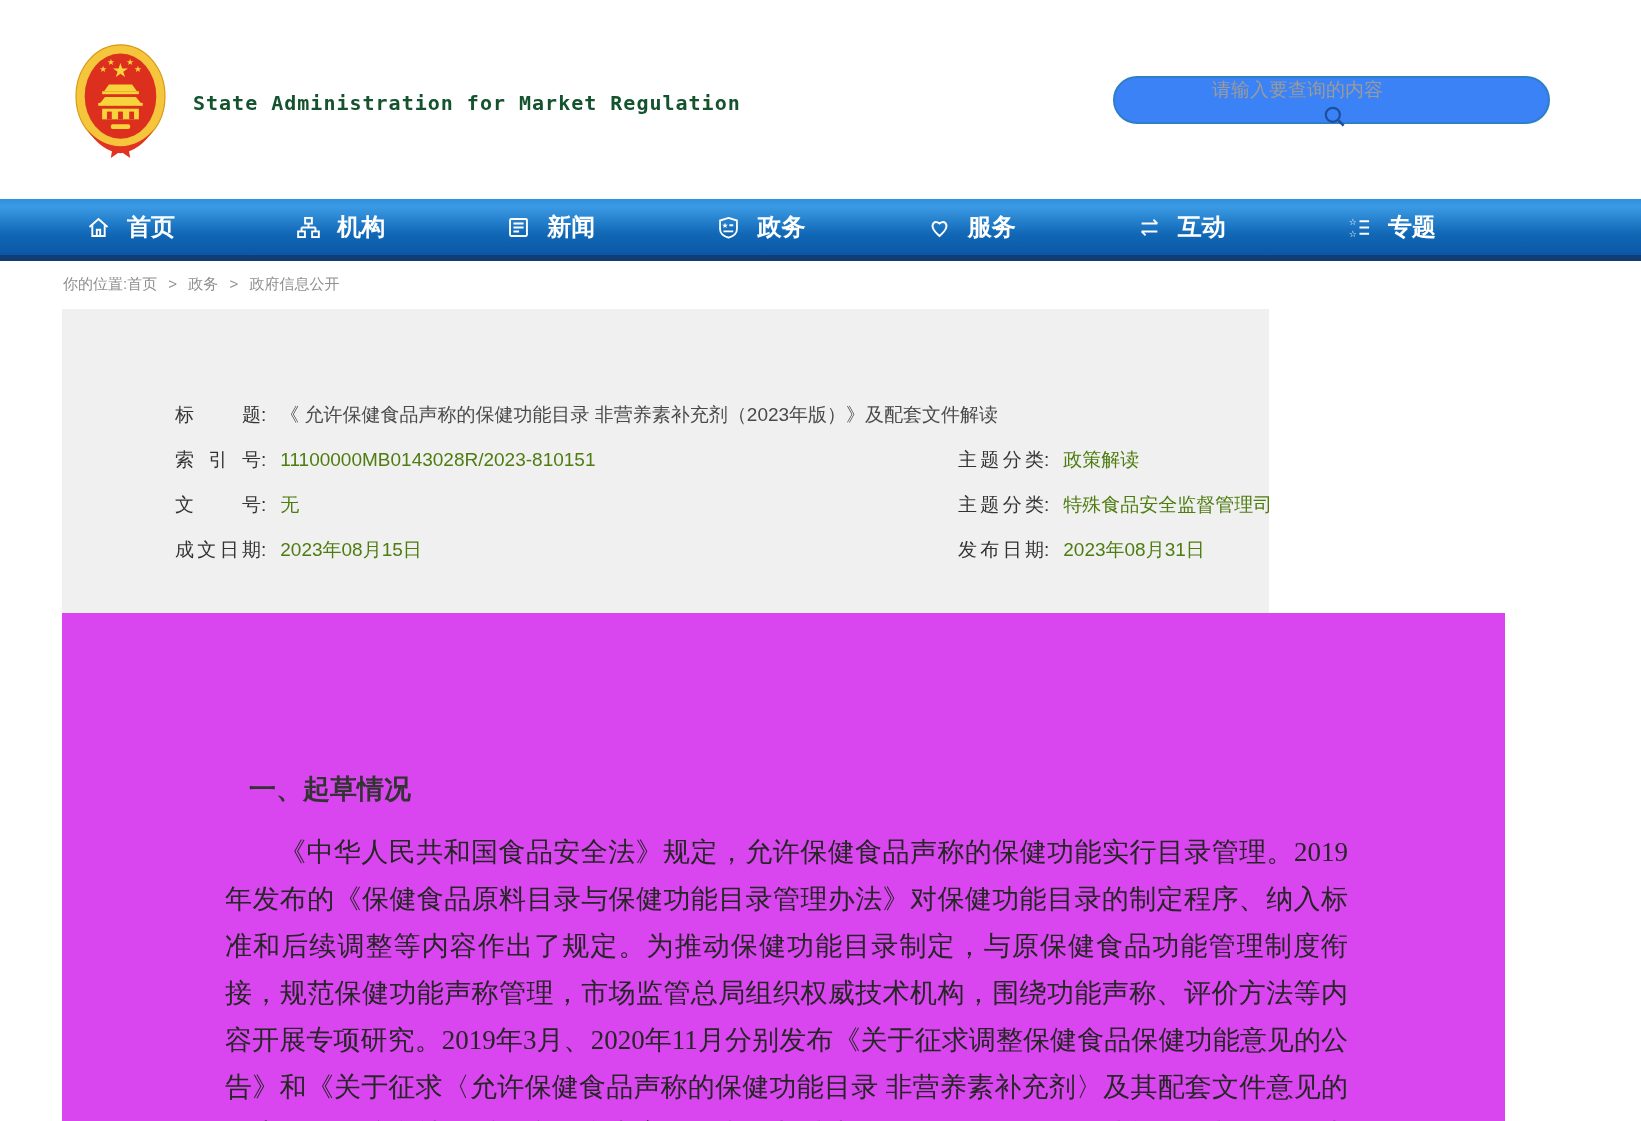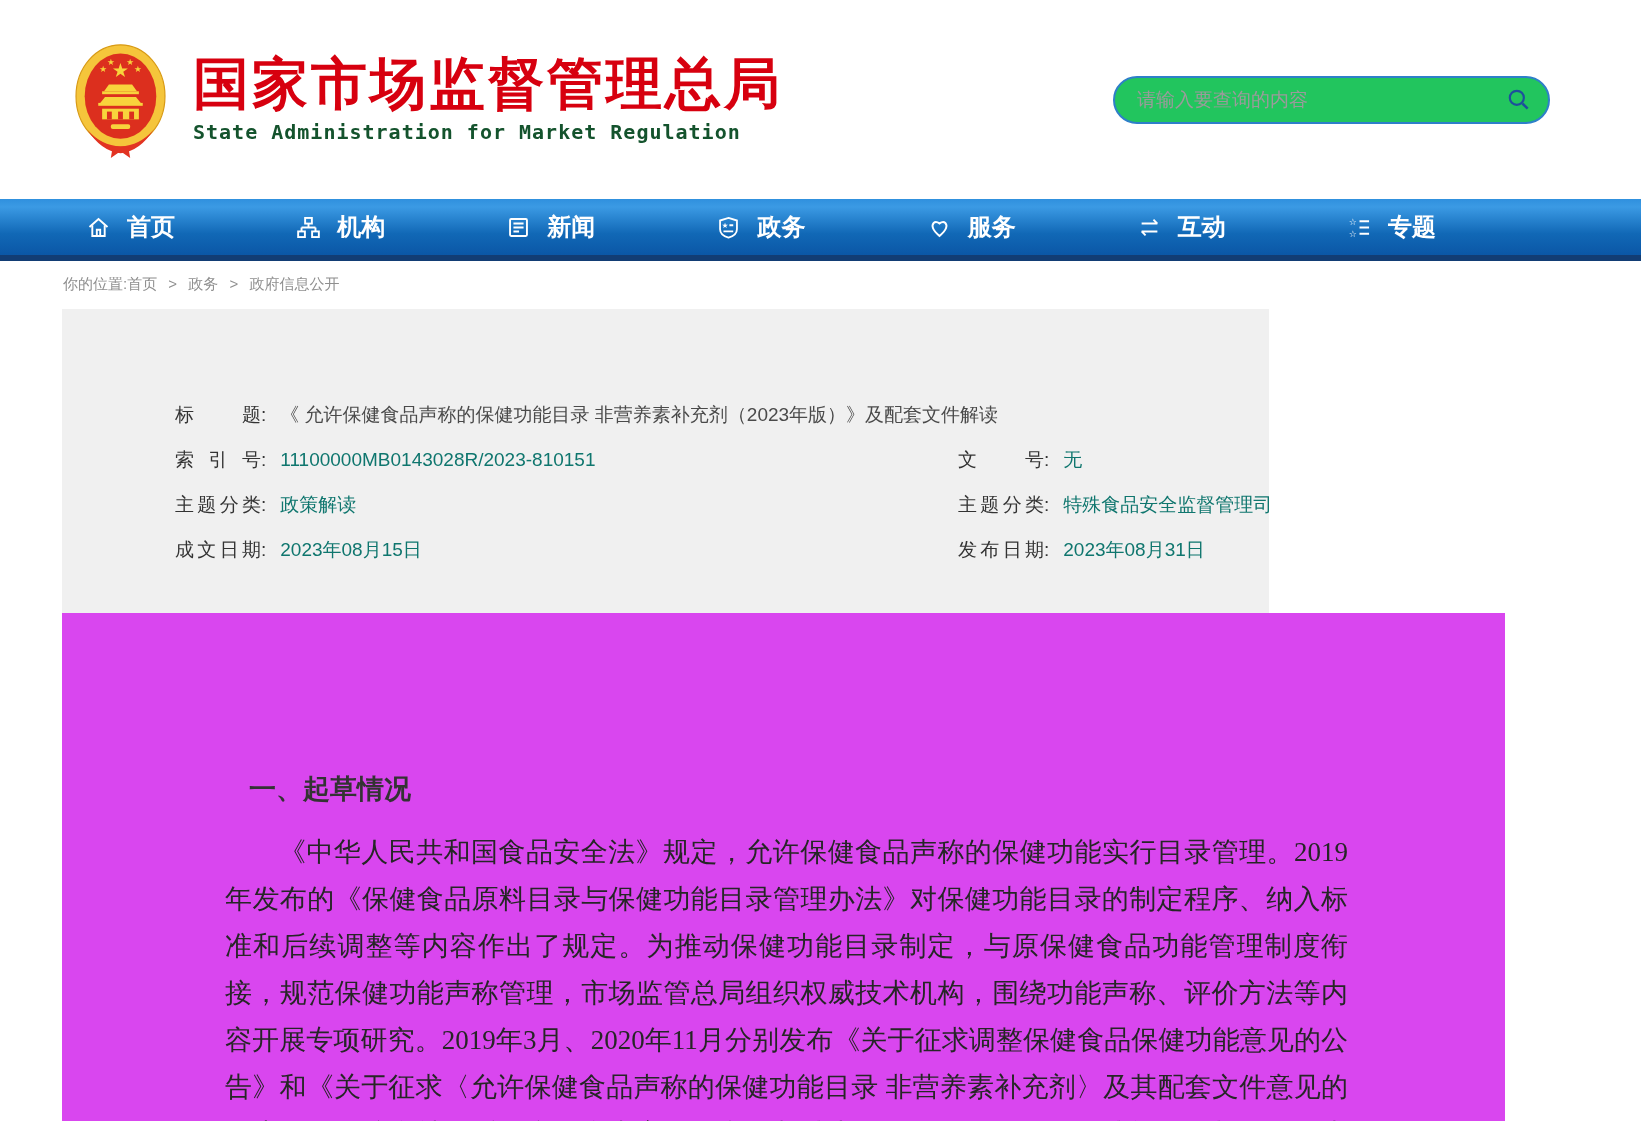--- a/index.html
+++ b/index.html
@@ -9,21 +9,21 @@
 
   
   .site-header { height:199px; display:flex; align-items:center; justify-content:space-between;
                  padding:0 91px 0 72px; }
   .brand { display:flex; align-items:center; gap:24px; text-decoration:none; }
   .site-title { font-size:56px; font-weight:bold; color:#d7000f; letter-spacing:3px; line-height:1.05; }
   .site-subtitle { font-family:"DejaVu Sans Mono","Liberation Mono",monospace; font-size:20px;
                    font-weight:bold; color:#14532d; letter-spacing:1px; margin-top:7px; }
 
   .search-box { width:437px; height:48px; border:2px solid #2e7fc9; border-radius:26px;
-                display:flex; align-items:center; padding:0 14px 0 20px; background:#22c55e; }
+                display:flex; align-items:center; padding:0 14px 0 20px; background:#3b82f6;flex-direction:column; }
   .search-box input { flex:1; border:none; outline:none; font-size:19px; color:#333; background:transparent;
                       font-family:inherit; }
   .search-box input::placeholder { color:#9b9b9b; }
   .search-btn { background:none; border:none; padding:2px; cursor:pointer; display:flex; align-items:center; }
 
   
   .main-nav { height:62px; border-bottom:6px solid #123d74;
               background:linear-gradient(180deg,#2f90de 0%,#3b9ae4 14%,#1168b6 62%,#0b57a6 100%); }
   .nav-inner { height:100%; display:flex; align-items:center; justify-content:space-between;
                padding:0 205px 0 85px; }
@@ -35,21 +35,21 @@
   .breadcrumb { margin:14px 0 0 63px; font-size:15px; color:#8f8f8f; }
   .breadcrumb a { color:#8f8f8f; text-decoration:none; }
   .breadcrumb .sep { margin:0 7px; }
 
   
   .meta-box { margin:15px 0 0 62px; width:1207px; background:#f0f0f0; padding:84px 40px 40px 113px; }
   .meta-row { line-height:44px; white-space:nowrap; }
   .meta-label { display:inline-block; width:86px; text-align:justify; text-align-last:justify;
                 color:#333; font-size:19px; }
   .meta-colon { color:#333; font-size:19px; margin-right:14px; }
-  .meta-value { color:#0f766e; font-size:19px; }
+  .meta-value { color:#4d7c0f; font-size:19px; }
   .title-row .meta-value { color:#4a4a4a; }
   .meta-grid { display:grid; grid-template-columns:783px 1fr; }
 
   
   .article-body { margin-left:62px; width:1443px; padding:158px 157px 0 163px; background:#d946ef; }
   .section-heading { font-size:27px; color:#333; font-weight:bold; margin:0 0 22px 24px;
                      font-family:"Liberation Sans","DejaVu Sans",sans-serif; }
   .article-paragraph { font-family:"Liberation Serif","DejaVu Serif",serif; font-size:27px;
                        line-height:47px; color:#262626; text-align:justify; text-indent:2em; margin:0; }
 </style>
@@ -75,21 +75,20 @@
         <rect x="27" y="64" width="46" height="3" fill="#f8d43c"></rect>
         <rect x="31" y="70" width="38" height="11" fill="#f8d43c"></rect>
         <rect x="36" y="73" width="5" height="8" fill="#dc2f1e"></rect>
         <rect x="47.5" y="73" width="5" height="8" fill="#dc2f1e"></rect>
         <rect x="59" y="73" width="5" height="8" fill="#dc2f1e"></rect>
         <rect x="40" y="86" width="20" height="5" rx="2" fill="#f8d43c"></rect>
         <path d="M16 92 Q30 114 50 116 Q70 114 84 92 Q70 108 50 109 Q30 108 16 92 Z" fill="#e23322"></path>
         <path d="M42 109 L40 121 L50 114 L60 121 L58 109 Z" fill="#e23322"></path>
       </svg>
       <span class="brand-text">
-        <span class="site-title" style="display:block">国家市场监督管理总局</span>
         <span class="site-subtitle" style="display:block">State Administration for Market Regulation</span>
       </span>
     </a>
 
     <div class="search-box">
       <input type="text" placeholder="请输入要查询的内容" style="">
       <button class="search-btn">
         <svg width="26" height="26" viewBox="0 0 24 24">
           <circle cx="10" cy="10" r="6.5" stroke="#1d4f9c" stroke-width="2" fill="none"></circle>
           <line x1="15.2" y1="15.2" x2="20" y2="20" stroke="#1d4f9c" stroke-width="2.4"></line>
@@ -175,25 +174,25 @@
   <section class="meta-box">
     <div class="meta-row title-row">
       <span class="meta-label">标 题</span><span class="meta-colon">:</span><span class="meta-value">《 允许保健食品声称的保健功能目录 非营养素补充剂（2023年版）》及配套文件解读</span>
     </div>
     <div class="meta-grid">
 
       <div class="meta-row">
         <span class="meta-label">索 引 号</span><span class="meta-colon">:</span><span class="meta-value">11100000MB0143028R/2023-810151</span>
       </div>
       <div class="meta-row">
+        <span class="meta-label">主题分类</span><span class="meta-colon">:</span><span class="meta-value">政策解读</span>
+      </div>
+
+      <div class="meta-row">
         <span class="meta-label">文 号</span><span class="meta-colon">:</span><span class="meta-value">无</span>
-      </div>
-
-      <div class="meta-row">
-        <span class="meta-label">主题分类</span><span class="meta-colon">:</span><span class="meta-value">政策解读</span>
       </div>
       <div class="meta-row">
         <span class="meta-label">主题分类</span><span class="meta-colon">:</span><span class="meta-value">特殊食品安全监督管理司</span>
       </div>
 
       <div class="meta-row">
         <span class="meta-label">成文日期</span><span class="meta-colon">:</span><span class="meta-value">2023年08月15日</span>
       </div>
       <div class="meta-row">
         <span class="meta-label">发布日期</span><span class="meta-colon">:</span><span class="meta-value">2023年08月31日</span>

